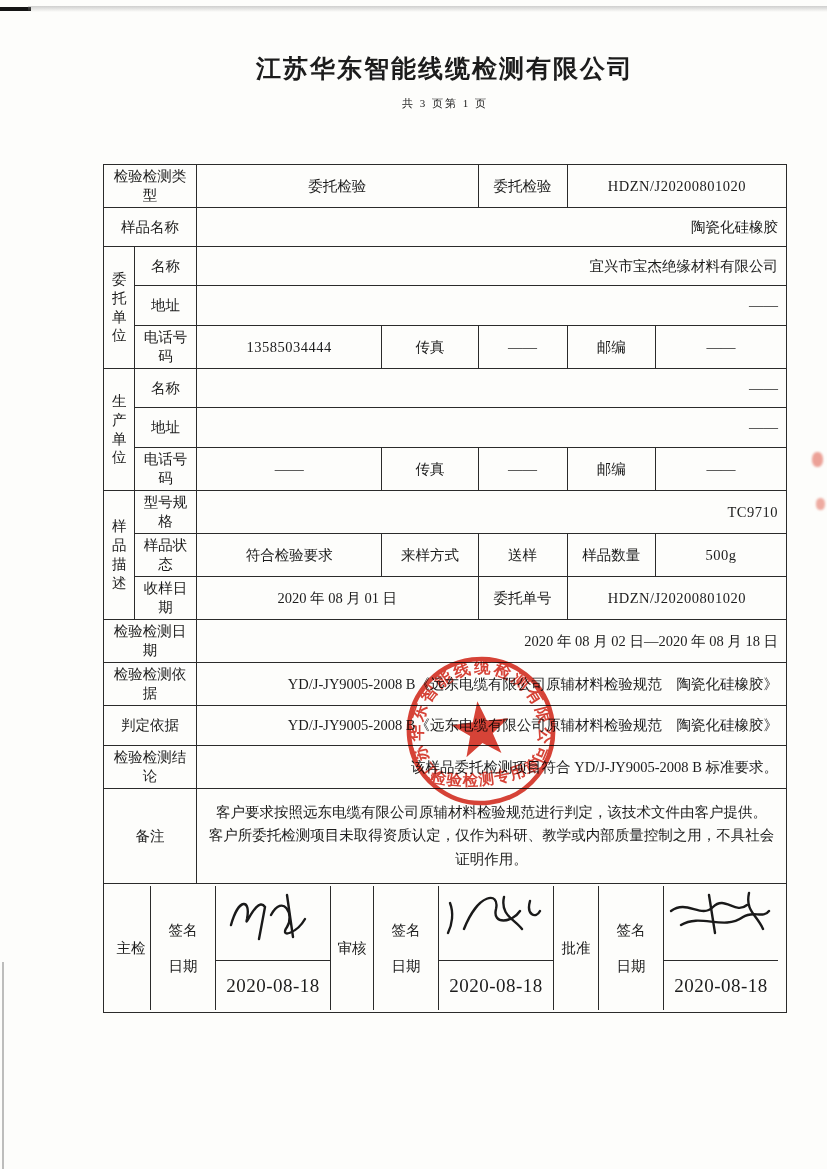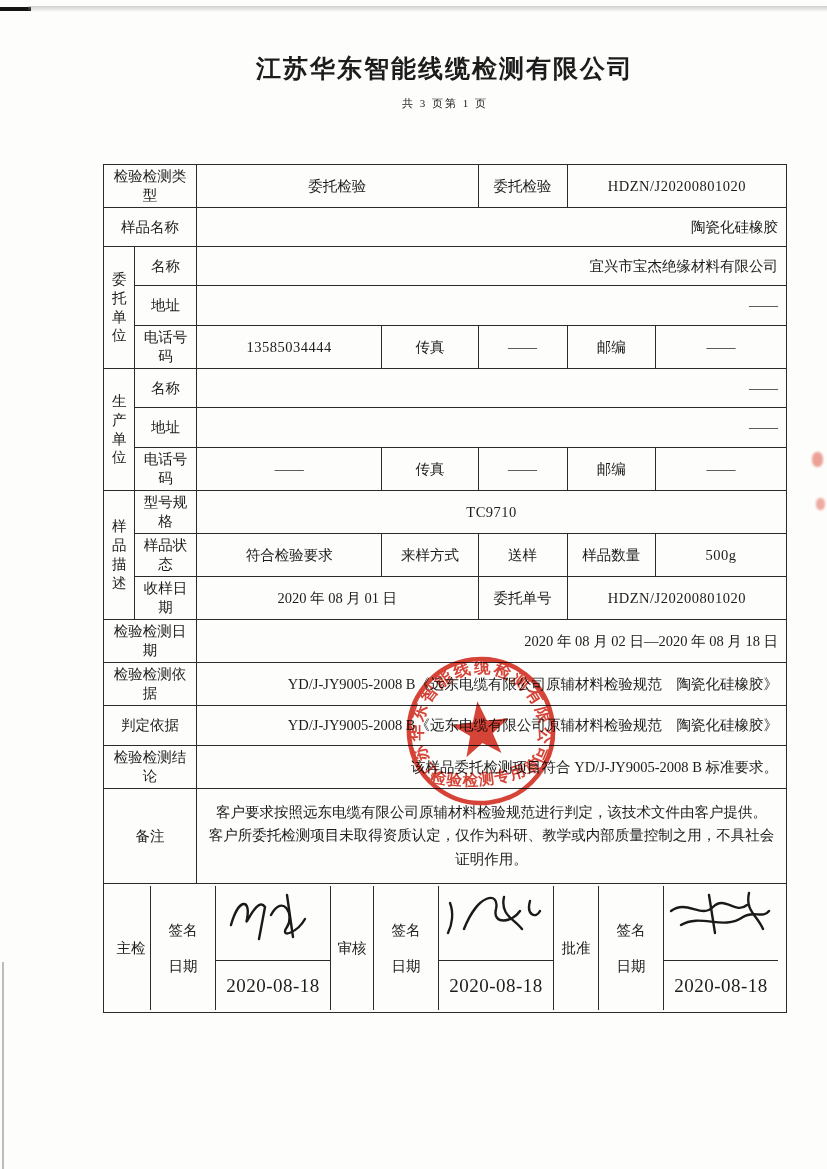--- a/index.html
+++ b/index.html
@@ -142,21 +142,21 @@
     <td class="val-c">——</td>
   </tr>
   <tr style="height:33px">
     <td rowspan="3" class="sec">
           <span class="vch">样</span>
           <span class="vch">品</span>
           <span class="vch">描</span>
           <span class="vch">述</span>
         </td>
     <td class="lab">型号规格</td>
-    <td colspan="5" class="val-l mono-num" style="text-align:center">TC9710</td>
+    <td colspan="5" class="val-l mono-num" style="text-align:right">TC9710</td>
   </tr>
   <tr style="height:39px">
     <td class="lab">样品状态</td>
     <td class="val-c">符合检验要求</td>
     <td class="lab">来样方式</td>
     <td class="val-c">送样</td>
     <td class="lab">样品数量</td>
     <td class="val-c mono-num">500g</td>
   </tr>
   <tr style="height:40px">

